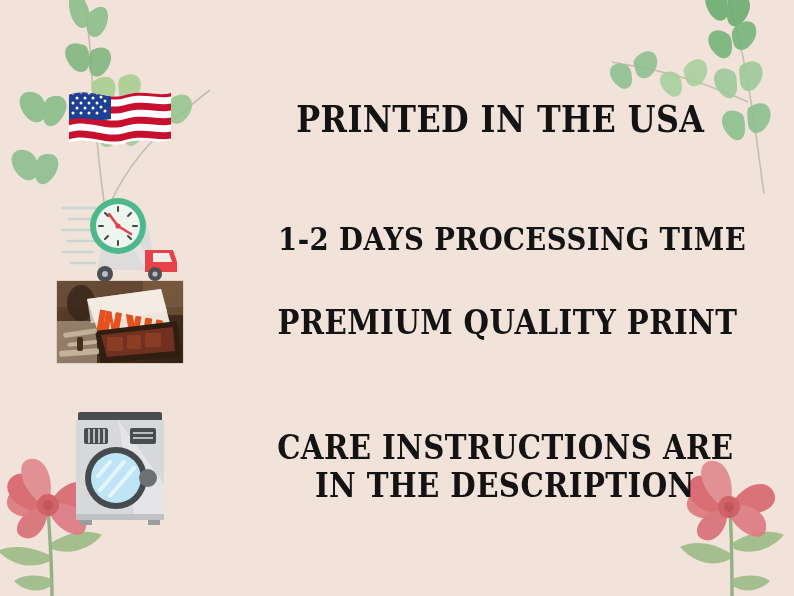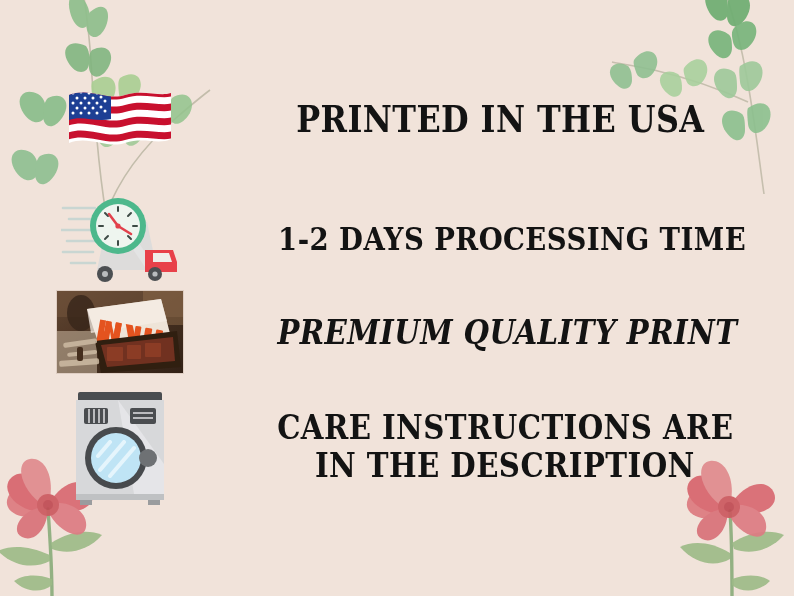--- a/index.html
+++ b/index.html
@@ -67,22 +67,22 @@
     transform-origin: center center;
   }
   .size-a { font-size: 37px; }
   .size-b { font-size: 32px; }
   .size-c { font-size: 34px; }
   .size-d { font-size: 34px; }
 
   
   #row-usa      { top: 74px;  height: 92px; }
   #row-days     { top: 194px; height: 92px; }
-  #row-quality  { top: 286px; height: 92px; font-style: italic; }
-  #row-care     { top: 380px; height: 132px; }
+  #row-quality  { top: 276px; height: 92px; }
+  #row-care     { top: 400px; height: 132px; }
 
   
   .flag-wrap { width: 106px; height: 70px; }
 
   
   .delivery-wrap { width: 118px; height: 96px; }
 
   
   .print-photo {
     width: 126px;

